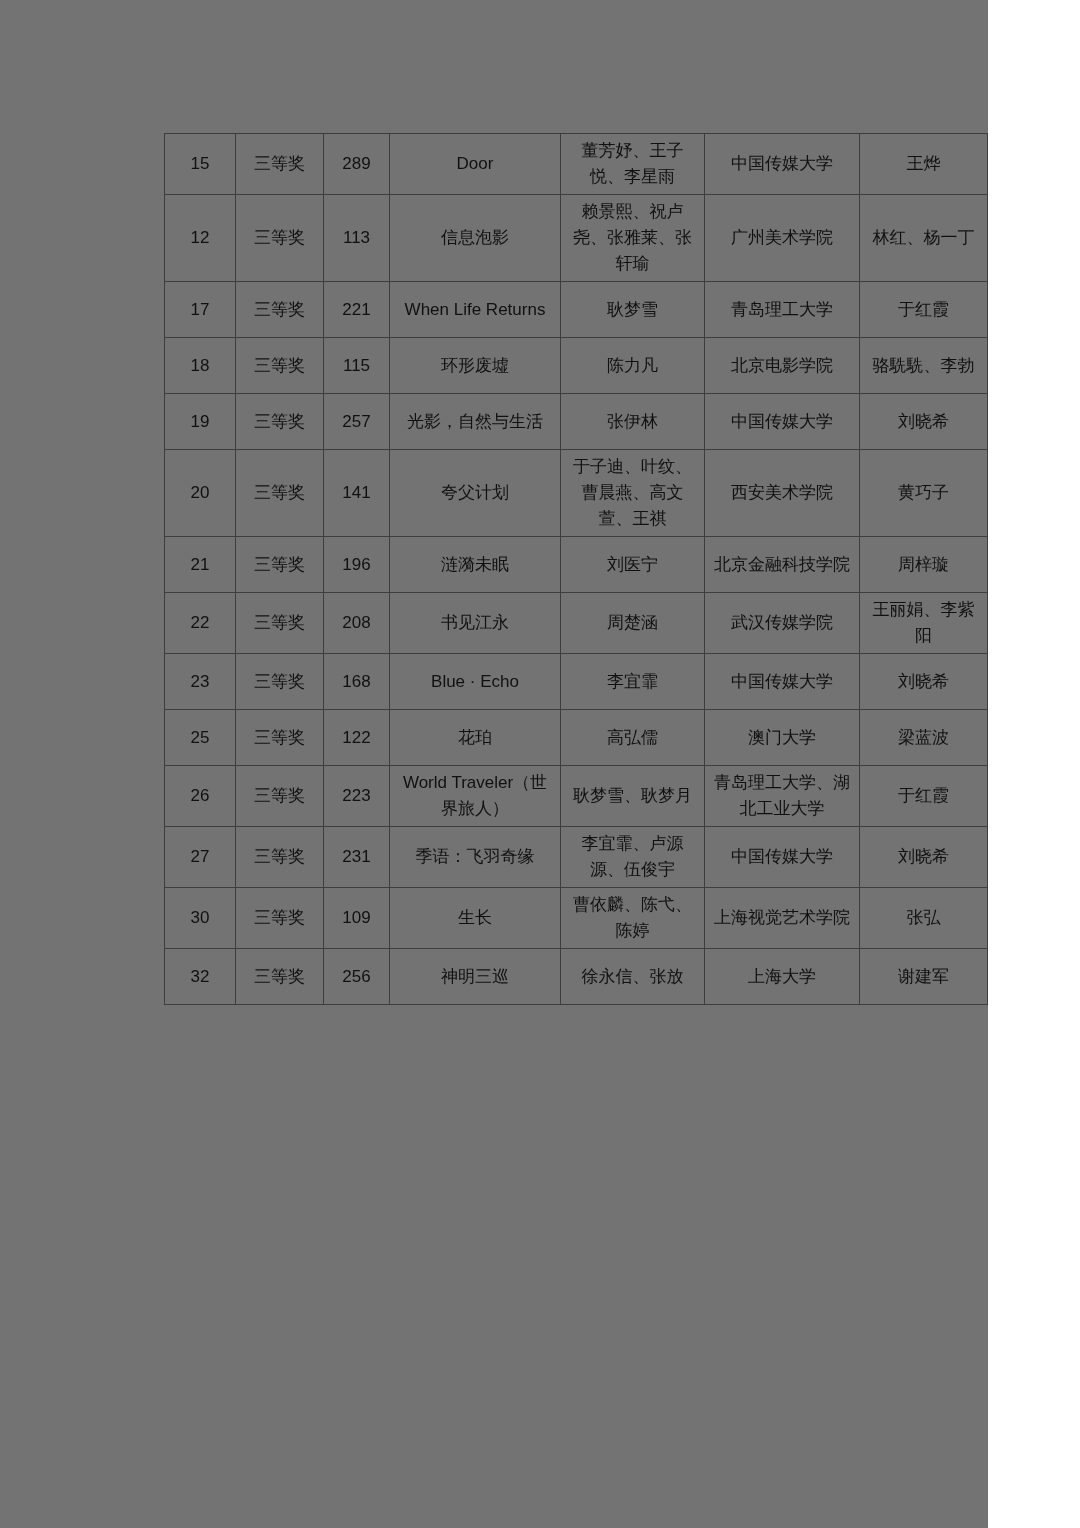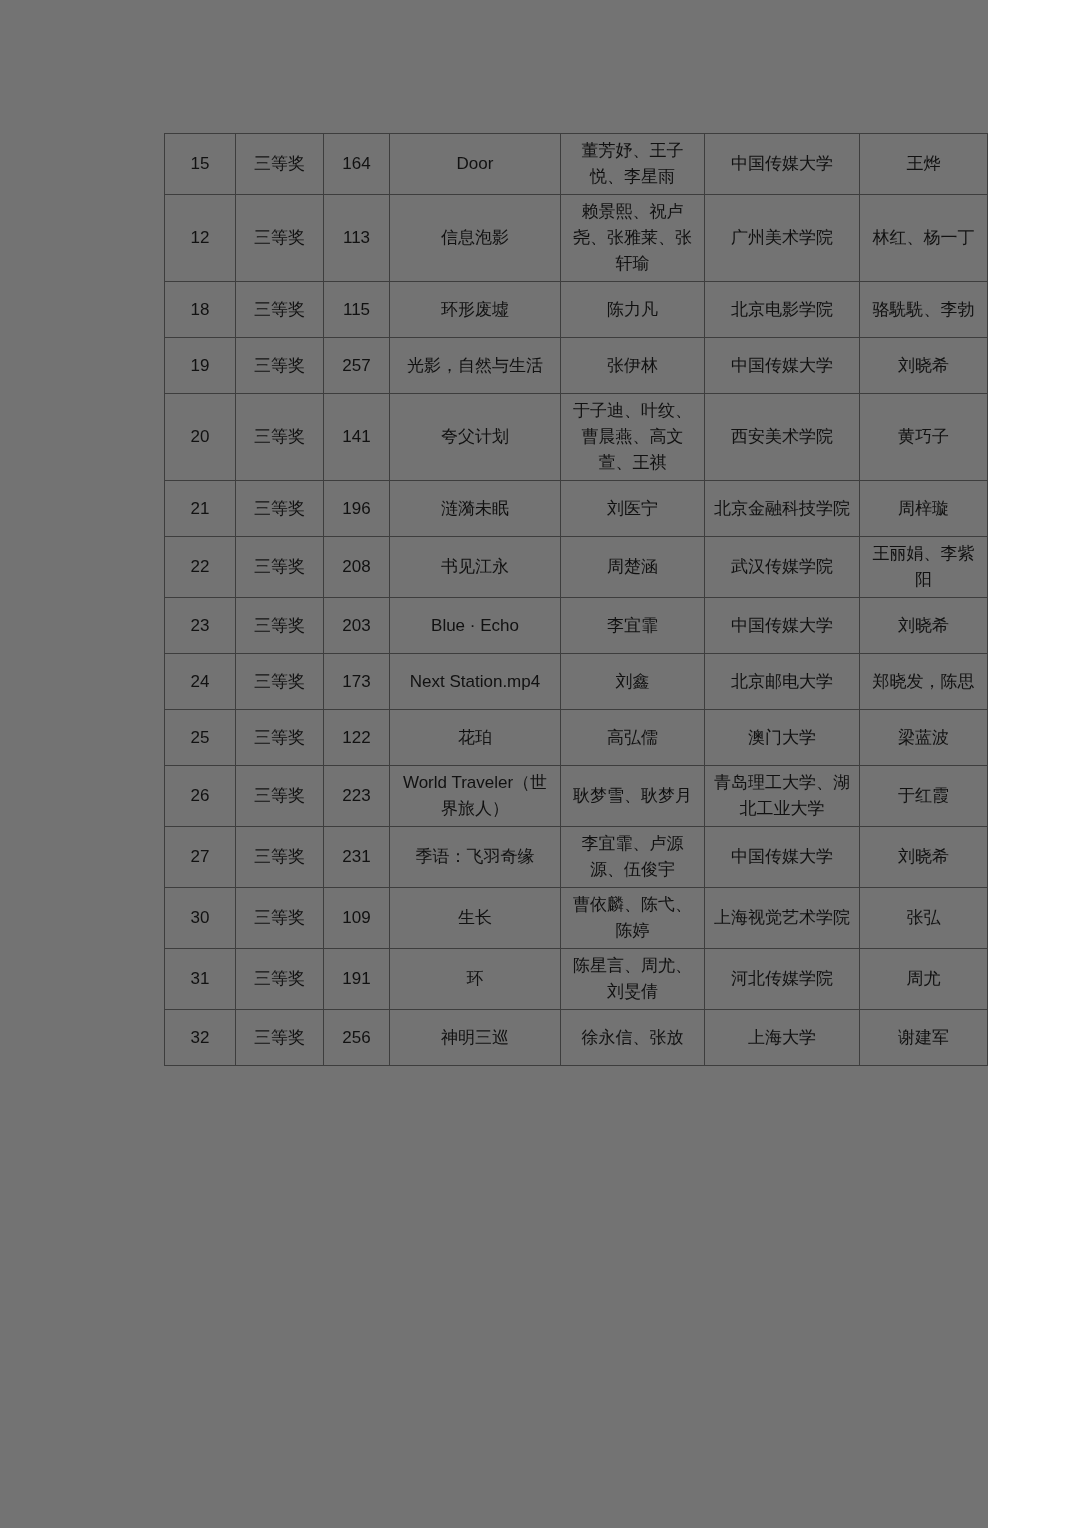--- a/index.html
+++ b/index.html
@@ -43,37 +43,46 @@
 </style>
 </head>
 <body>
 
 <div class="page">
   <table class="awards">
     <tbody>
   <tr>
     <td class="c-no">15</td>
     <td class="c-award">三等奖</td>
-    <td class="c-entry">164</td>
+    <td class="c-entry">289</td>
     <td class="c-title">Door</td>
     <td class="c-authors">董芳妤、王子悦、李星雨</td>
     <td class="c-school">中国传媒大学</td>
     <td class="c-advisor">王烨</td>
   </tr>
 
   <tr>
     <td class="c-no">12</td>
     <td class="c-award">三等奖</td>
     <td class="c-entry">113</td>
     <td class="c-title">信息泡影</td>
     <td class="c-authors">赖景熙、祝卢尧、张雅莱、张轩瑜</td>
     <td class="c-school">广州美术学院</td>
     <td class="c-advisor">林红、杨一丁</td>
   </tr>
 
+  <tr>
+    <td class="c-no">17</td>
+    <td class="c-award">三等奖</td>
+    <td class="c-entry">221</td>
+    <td class="c-title">When Life Returns</td>
+    <td class="c-authors">耿梦雪</td>
+    <td class="c-school">青岛理工大学</td>
+    <td class="c-advisor">于红霞</td>
+  </tr>
 
   <tr>
     <td class="c-no">18</td>
     <td class="c-award">三等奖</td>
     <td class="c-entry">115</td>
     <td class="c-title">环形废墟</td>
     <td class="c-authors">陈力凡</td>
     <td class="c-school">北京电影学院</td>
     <td class="c-advisor">骆駪駪、李勃</td>
   </tr>
@@ -114,36 +123,27 @@
     <td class="c-entry">208</td>
     <td class="c-title">书见江永</td>
     <td class="c-authors">周楚涵</td>
     <td class="c-school">武汉传媒学院</td>
     <td class="c-advisor">王丽娟、李紫阳</td>
   </tr>
 
   <tr>
     <td class="c-no">23</td>
     <td class="c-award">三等奖</td>
-    <td class="c-entry">203</td>
+    <td class="c-entry">168</td>
     <td class="c-title">Blue · Echo</td>
     <td class="c-authors">李宜霏</td>
     <td class="c-school">中国传媒大学</td>
     <td class="c-advisor">刘晓希</td>
   </tr>
 
-  <tr>
-    <td class="c-no">24</td>
-    <td class="c-award">三等奖</td>
-    <td class="c-entry">173</td>
-    <td class="c-title">Next Station.mp4</td>
-    <td class="c-authors">刘鑫</td>
-    <td class="c-school">北京邮电大学</td>
-    <td class="c-advisor">郑晓发，陈思</td>
-  </tr>
 
   <tr>
     <td class="c-no">25</td>
     <td class="c-award">三等奖</td>
     <td class="c-entry">122</td>
     <td class="c-title">花珀</td>
     <td class="c-authors">高弘儒</td>
     <td class="c-school">澳门大学</td>
     <td class="c-advisor">梁蓝波</td>
   </tr>
@@ -173,29 +173,20 @@
   <tr>
     <td class="c-no">30</td>
     <td class="c-award">三等奖</td>
     <td class="c-entry">109</td>
     <td class="c-title">生长</td>
     <td class="c-authors">曹依麟、陈弋、陈婷</td>
     <td class="c-school">上海视觉艺术学院</td>
     <td class="c-advisor">张弘</td>
   </tr>
 
-  <tr>
-    <td class="c-no">31</td>
-    <td class="c-award">三等奖</td>
-    <td class="c-entry">191</td>
-    <td class="c-title">环</td>
-    <td class="c-authors">陈星言、周尤、刘旻倩</td>
-    <td class="c-school">河北传媒学院</td>
-    <td class="c-advisor">周尤</td>
-  </tr>
 
   <tr>
     <td class="c-no">32</td>
     <td class="c-award">三等奖</td>
     <td class="c-entry">256</td>
     <td class="c-title">神明三巡</td>
     <td class="c-authors">徐永信、张放</td>
     <td class="c-school">上海大学</td>
     <td class="c-advisor">谢建军</td>
   </tr>

